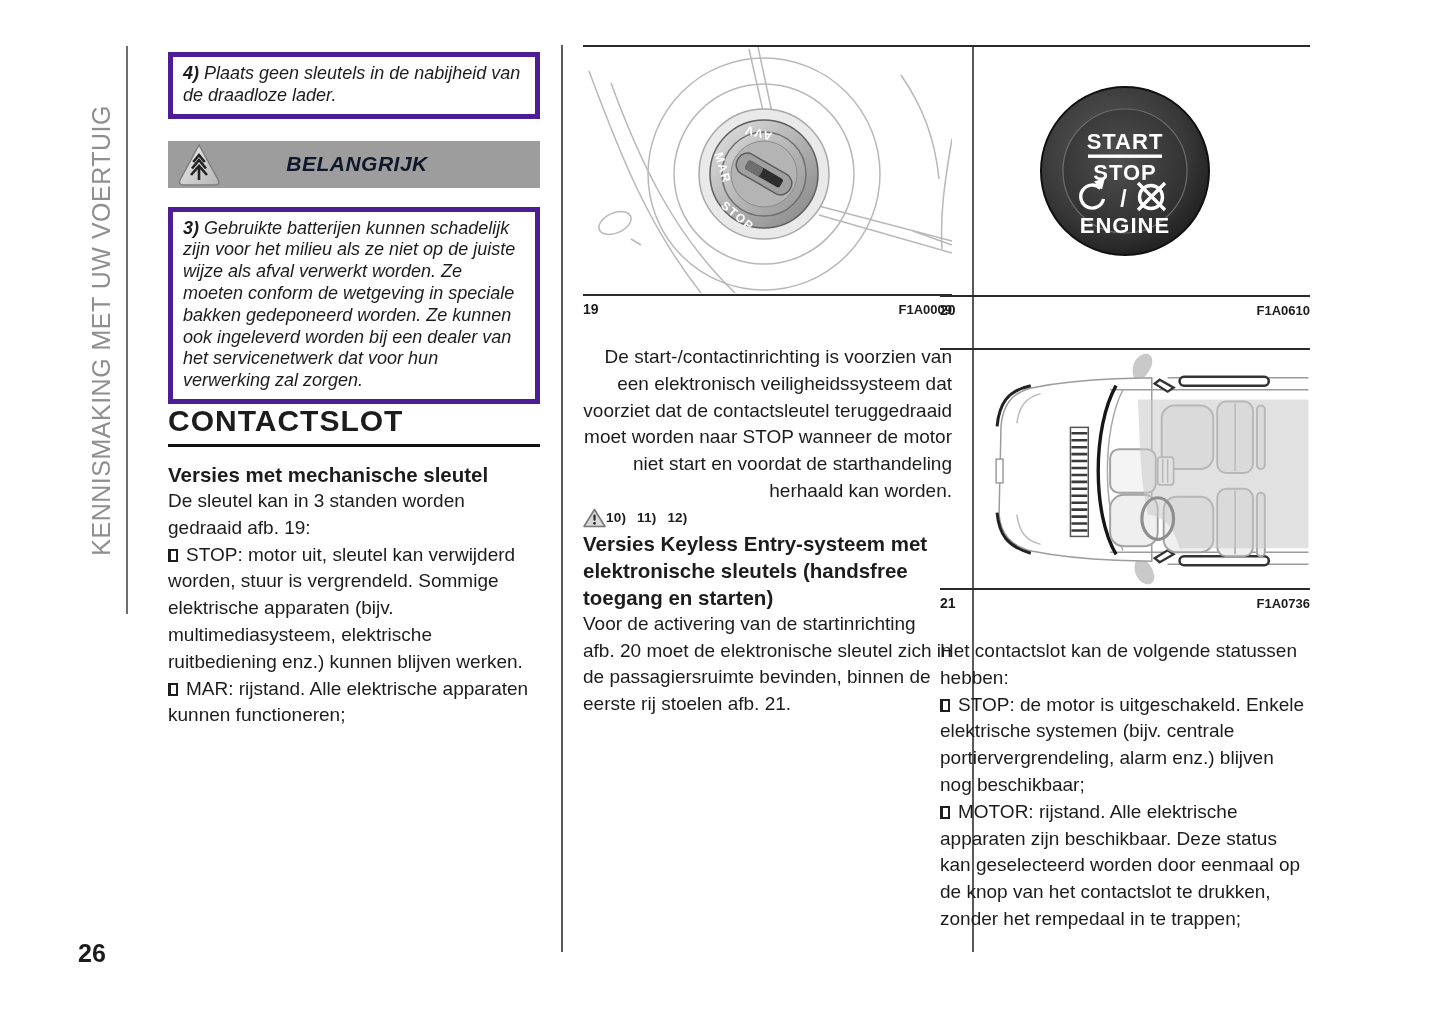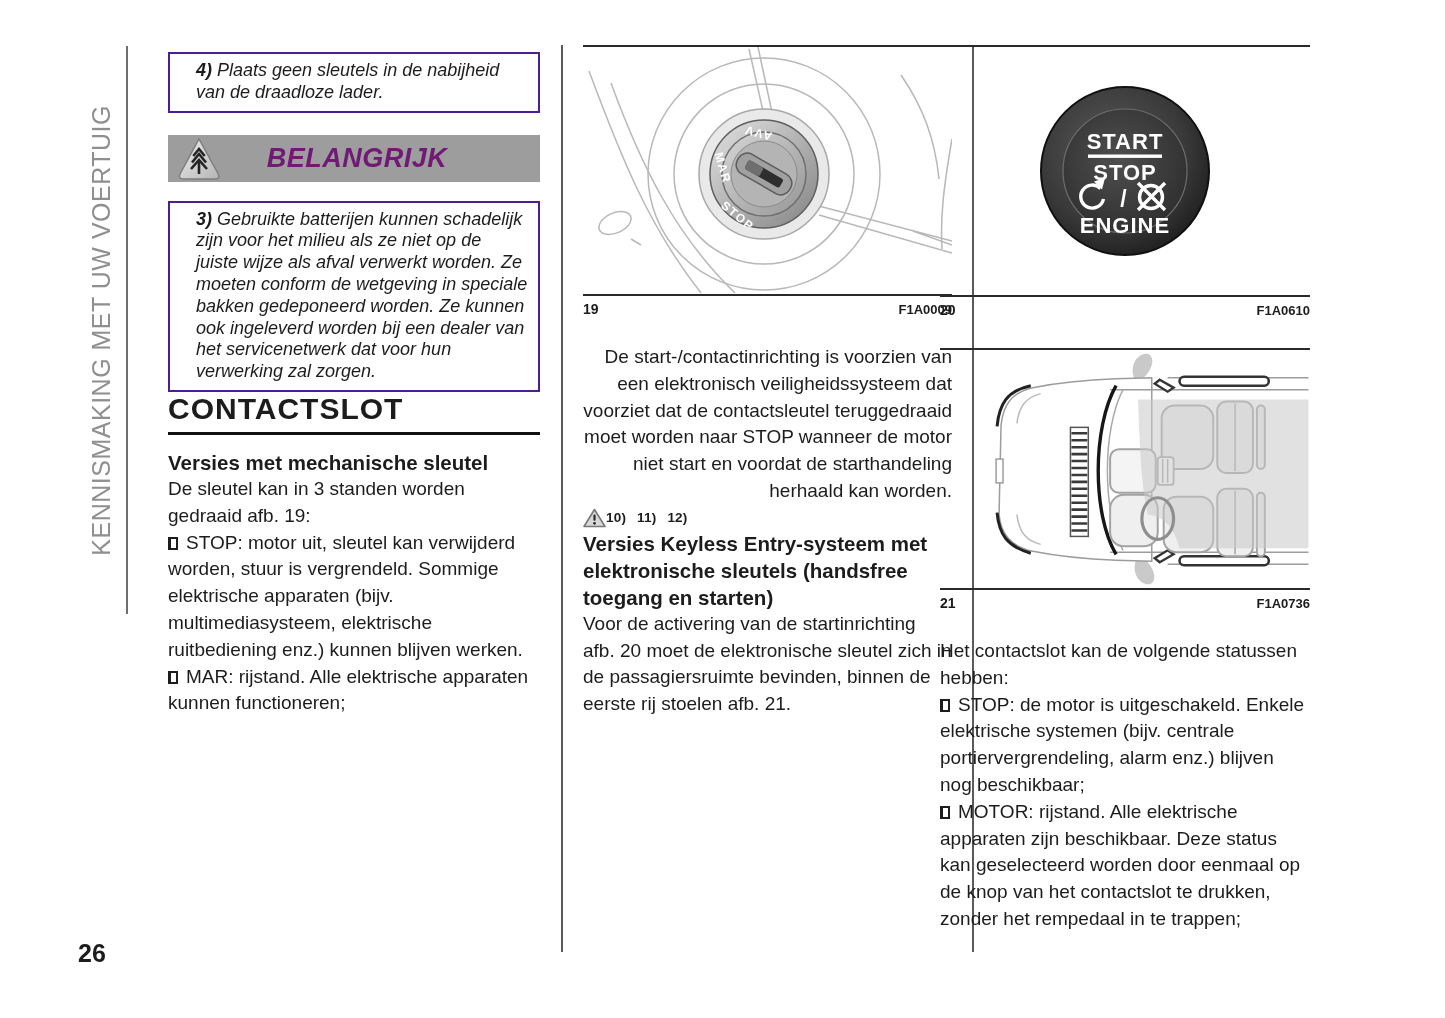--- a/index.html
+++ b/index.html
@@ -22,28 +22,28 @@
   }
   .side-rule { position: absolute; left: 126px; top: 46px; width: 2px; height: 568px; background: #6e6e6e; }
   
   .col { position: absolute; top: 45px; }
   .col1 { left: 168px; width: 372px; }
   .col2 { left: 583px; width: 369px; }
   .col3 { left: 940px; width: 370px; }
   .vdiv { position: absolute; top: 45px; width: 2px; height: 907px; background: #5a5a5a; }
   .vdiv1 { left: 561px; } .vdiv2 { left: 972px; }
   
-  .note { border: 2px solid #4c1d95; padding: 6px 10px 7px 26px;
+  .note { border: 5px solid #4c1d95; padding: 6px 10px 7px 10px;
           font-style: italic; font-size: 18px; line-height: 21.8px; }
   .note b { font-style: italic; }
   .note4 { margin-top: 7px; }
   .banner { margin-top: 22px; height: 47px; background: #9d9d9d;
             display: flex; align-items: center; padding: 0 8px; }
-  .banner .blabel { flex: 1; text-align: center; color: #701a75; font-weight: bold;
-                    font-style: italic; font-size: 27px; letter-spacing: .5px;
+  .banner .blabel { flex: 1; text-align: center; color: #0f172a; font-weight: bold;
+                    font-style: italic; font-size: 21px; letter-spacing: .5px;
                     padding-right: 40px; }
   .note3 { margin-top: 19px; }
   
   .h1 { font-size: 30px; font-weight: bold; letter-spacing: 1px;
         padding-bottom: 6px; border-bottom: 3.5px solid #111; }
   .h2 { font-size: 20.5px; font-weight: bold; line-height: 27px; }
   .col1 .h2 { margin-top: 14px; }
   p.body { font-size: 19px; line-height: 26.8px; }
   .sq { display: inline-block; width: 10px; height: 13px; border: 2px solid #1d1d1d;
         border-left-width: 3.5px; margin-right: 8px; transform: translateY(1px); }

